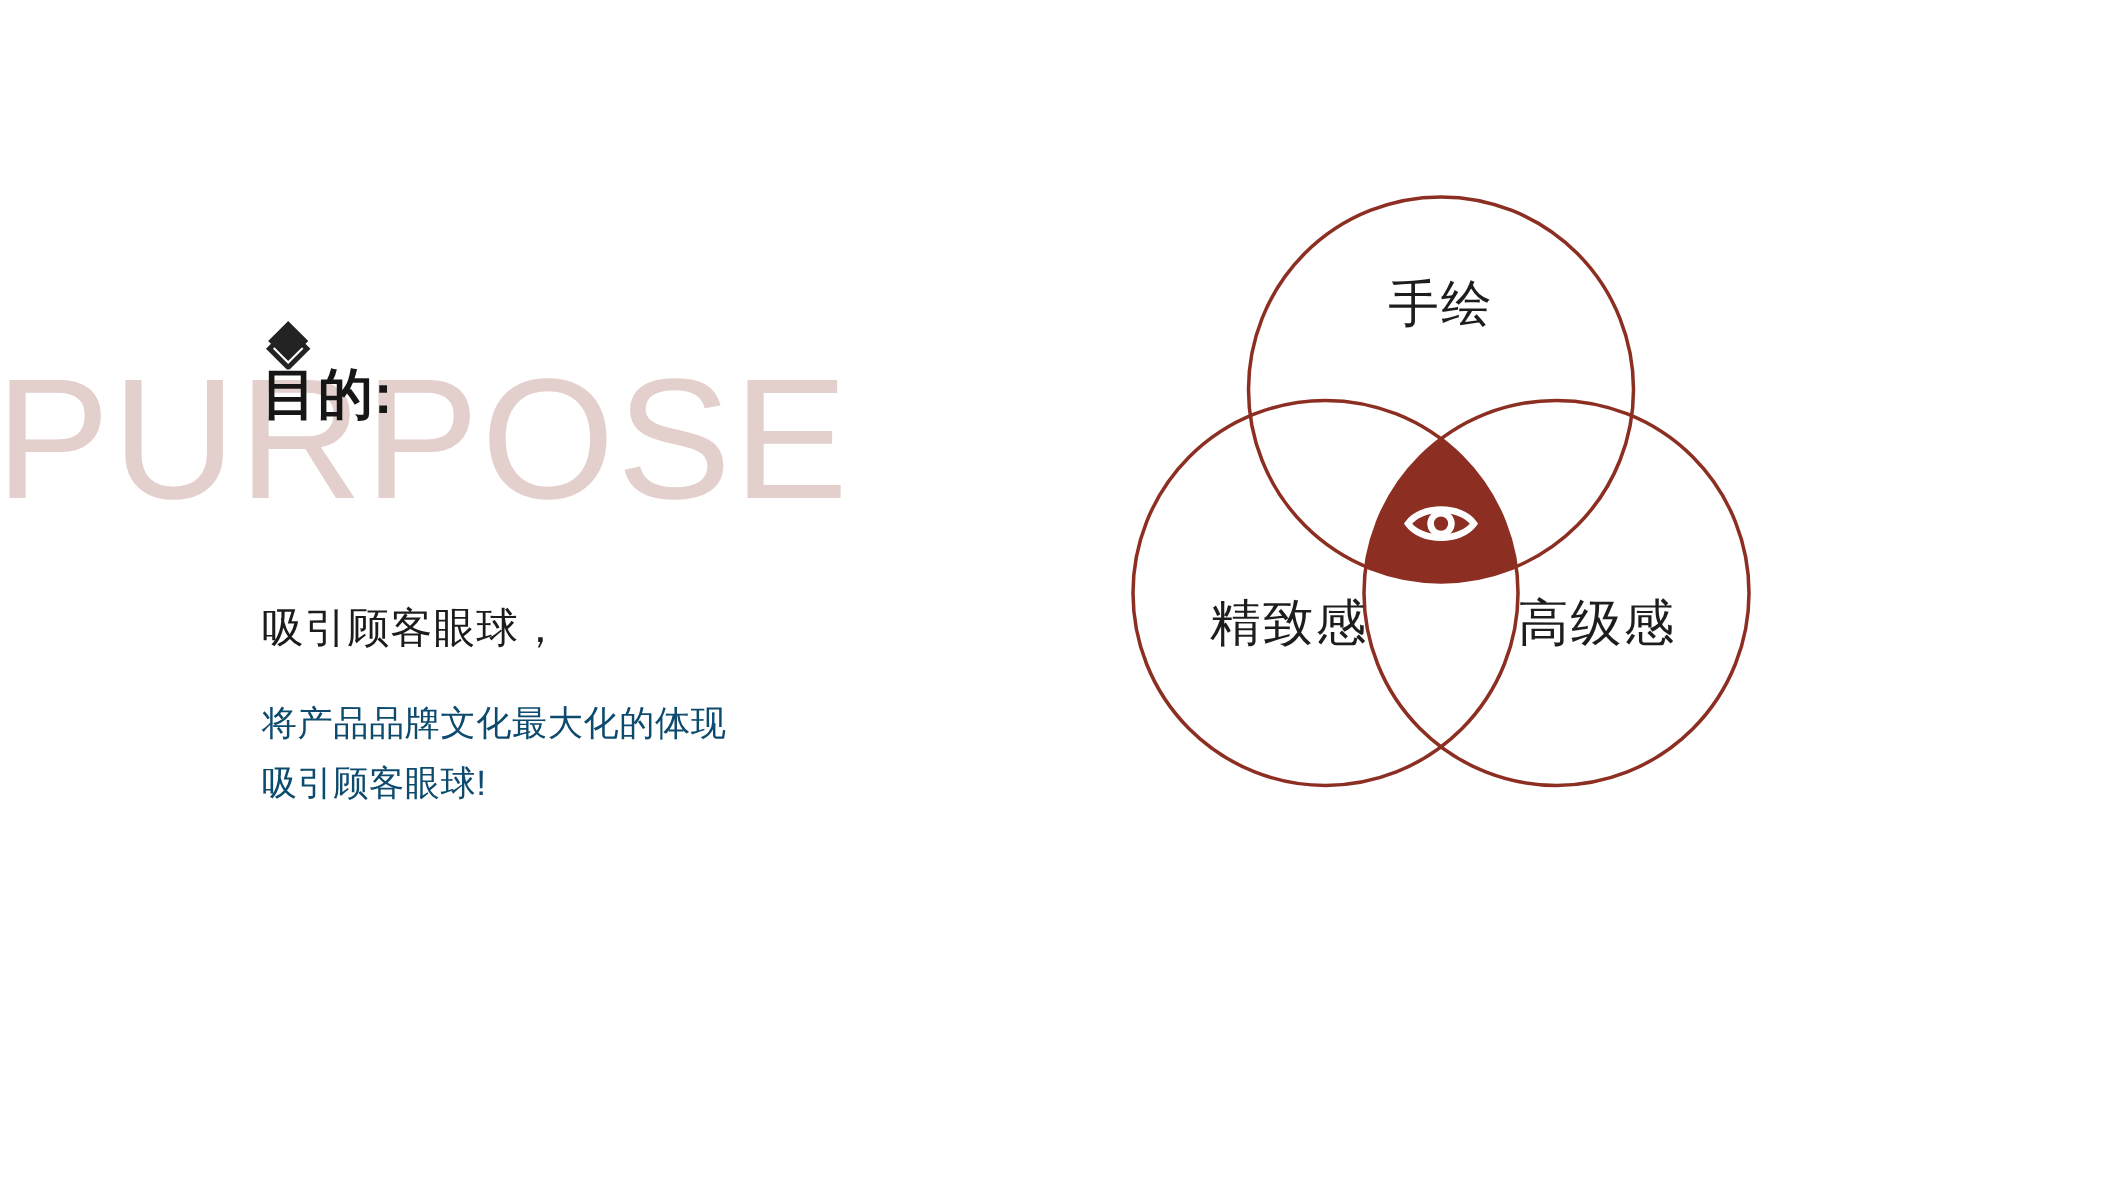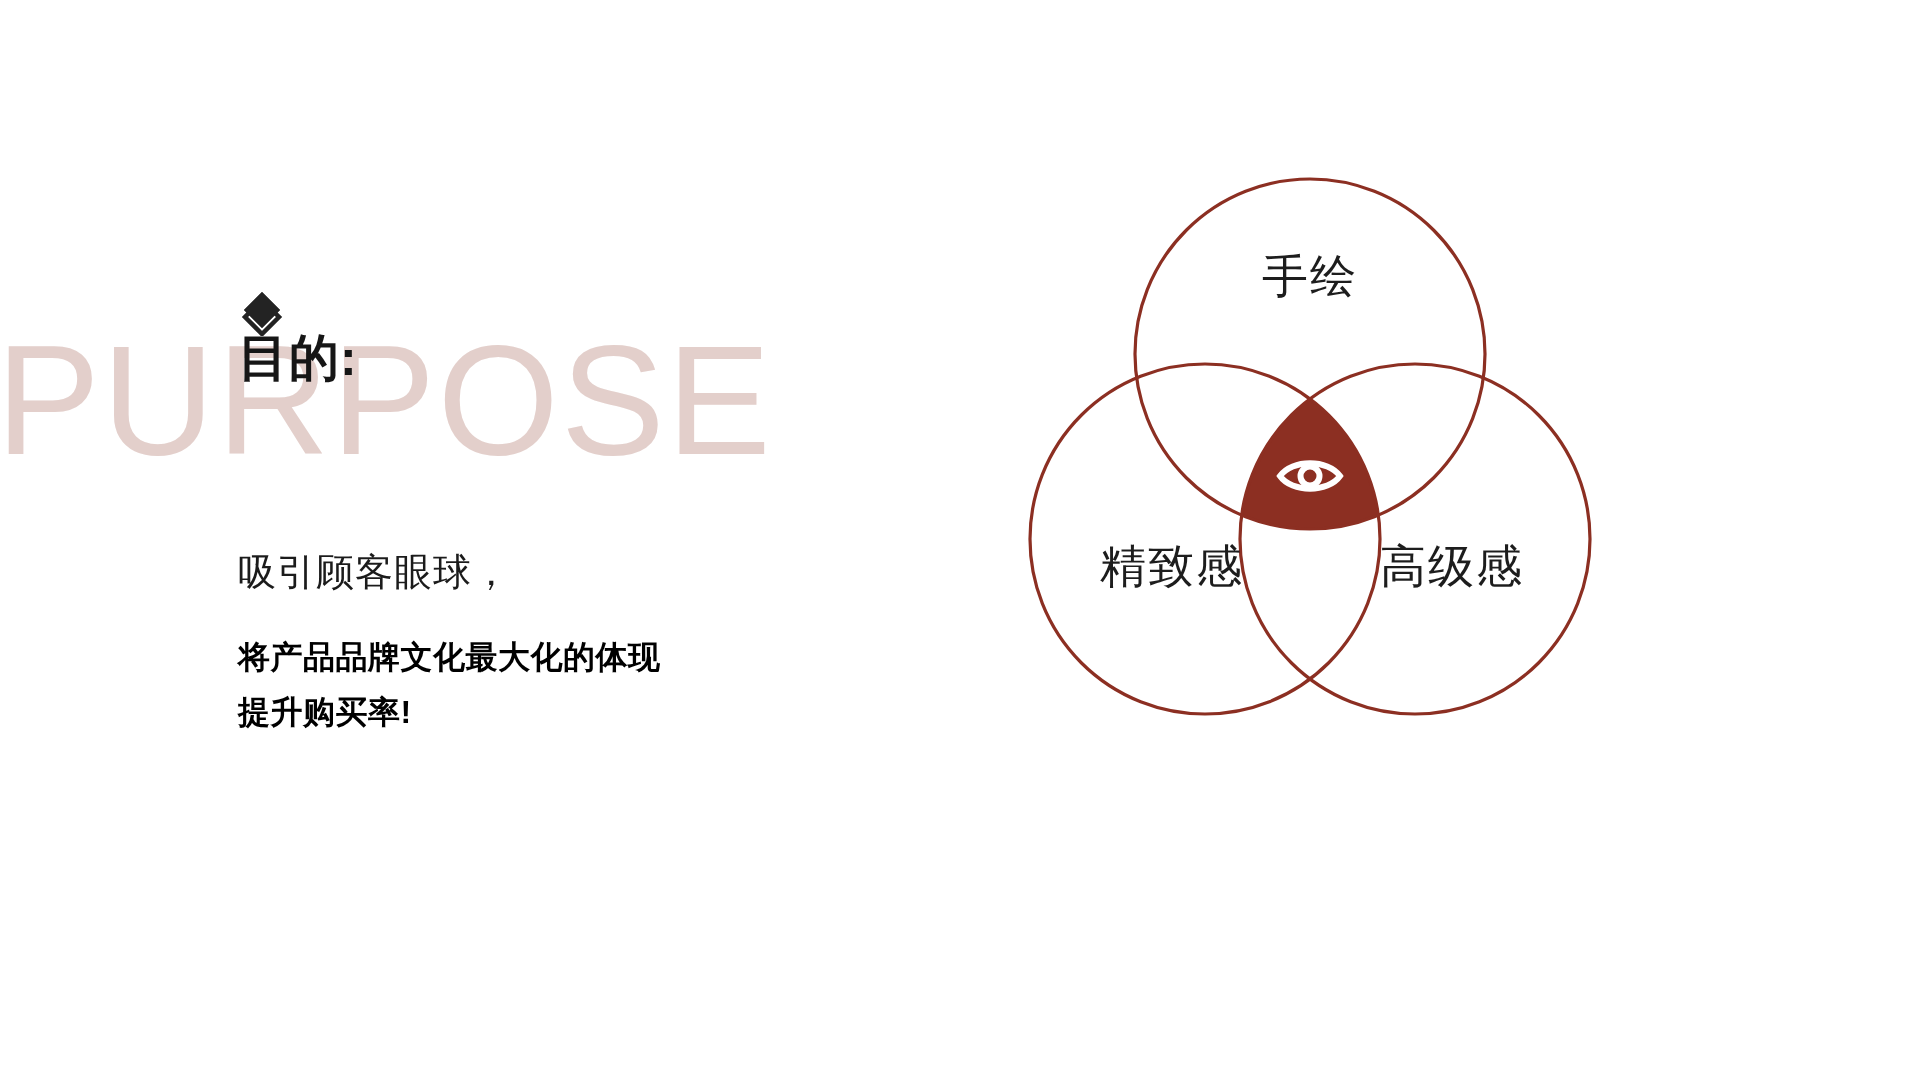--- a/index.html
+++ b/index.html
@@ -75,22 +75,22 @@
     letter-spacing: 1px;
     white-space: nowrap;
   }
 
   .body-lines {
     position: absolute;
     left: 226px;
     top: 630px;
     font-size: 32px;
     line-height: 1.72;
-    font-weight: 700;
-    color: #000000;
+    font-weight: 400;
+    color: #0c4a6e;
     letter-spacing: 0.5px;
   }
   .body-lines .line {
     white-space: nowrap;
   }
 
   
   .venn-wrap {
     position: absolute;
     left: 960px;
@@ -127,21 +127,21 @@
         <polygon points="22,2 40,20 22,38 4,20" fill="#232323"></polygon>
       </svg>
     </div>
 
     <div class="headline">目的:</div>
 
     <div class="subhead">吸引顾客眼球，</div>
 
     <div class="body-lines">
       <div class="line">将产品品牌文化最大化的体现</div>
-      <div class="line">提升购买率!</div>
+      <div class="line">吸引顾客眼球!</div>
     </div>
   </div>
 
   <div class="venn-wrap">
     <svg class="venn-svg" viewBox="0 0 700 640" aria-hidden="false">
 
       <defs>
 
         <clipPath id="clipTop">
           <circle cx="350" cy="230" r="175"></circle>

